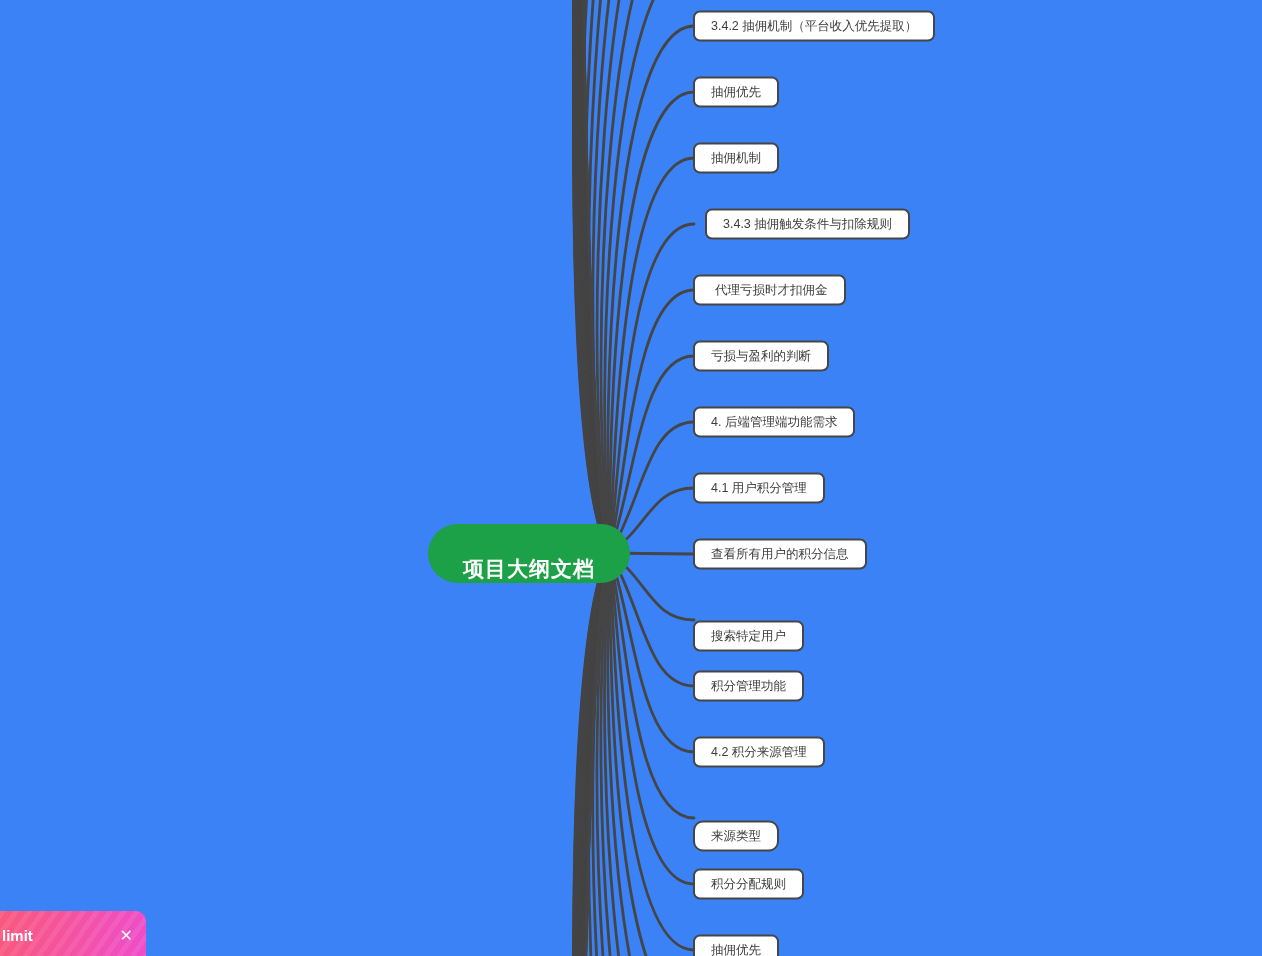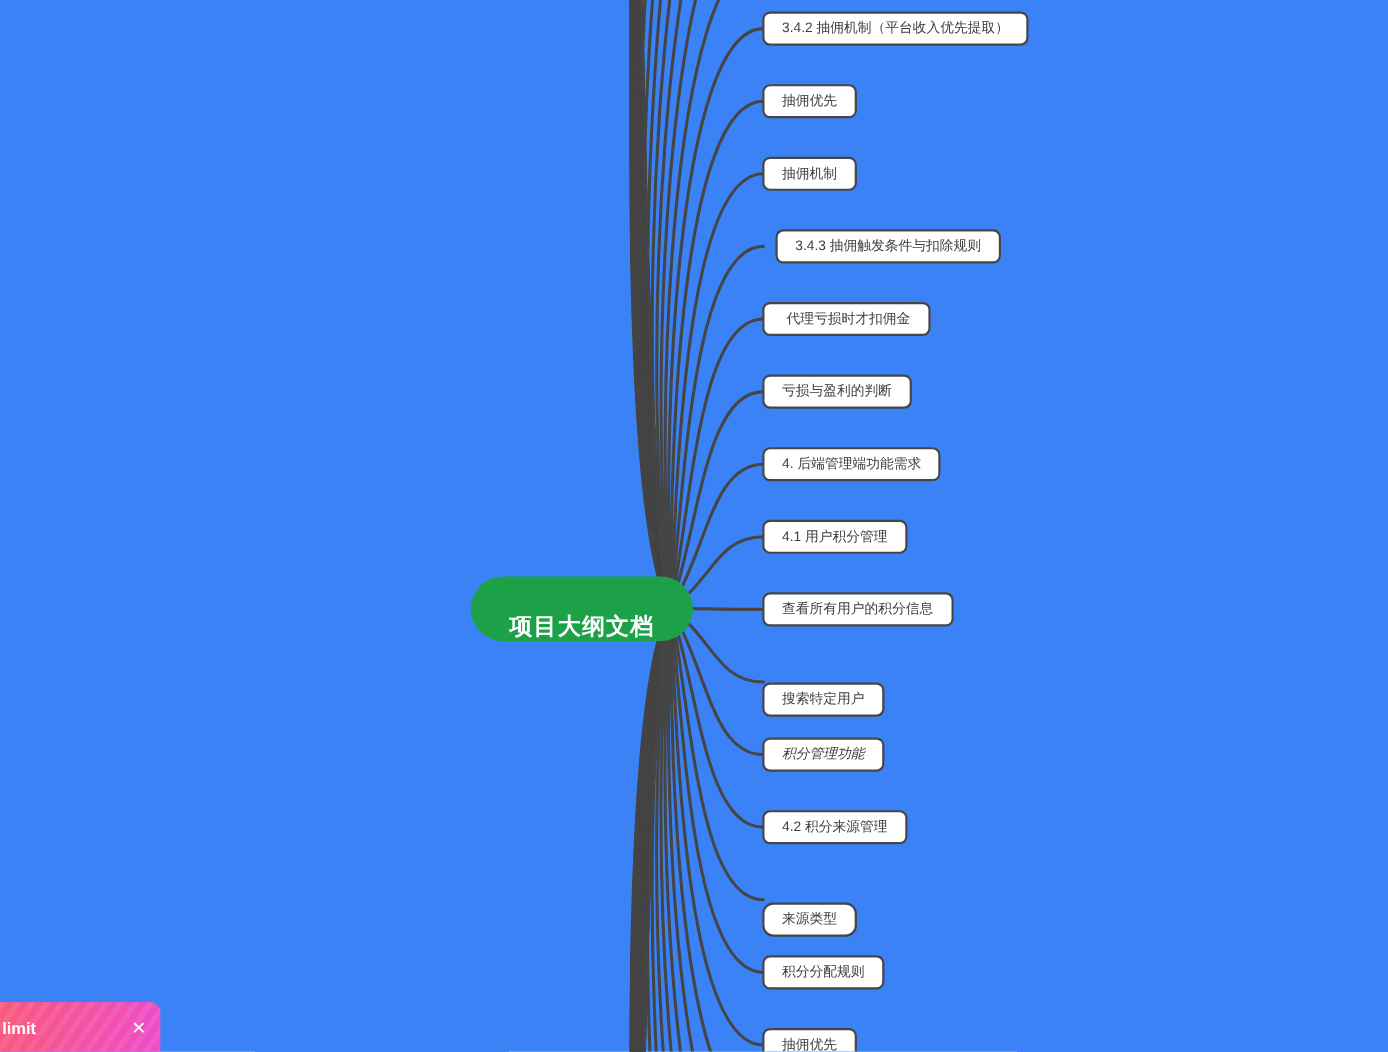--- a/index.html
+++ b/index.html
@@ -289,21 +289,21 @@
   </div>
       <div class="node" style="top: 488px;">
     <span class="node-label">4.1 用户积分管理</span>
   </div>
       <div class="node" style="top: 554px;">
     <span class="node-label">查看所有用户的积分信息</span>
   </div>
       <div class="node" style="top: 620px; margin-top: 16px;">
     <span class="node-label">搜索特定用户</span>
   </div>
-      <div class="node" style="top: 686px; font-style: italic;">
+      <div class="node" style="top: 686px;">
     <span class="node-label">积分管理功能</span>
   </div>
       <div class="node" style="top: 752px;">
     <span class="node-label">4.2 积分来源管理</span>
   </div>
       <div class="node" style="top: 836px; border-radius: 10px;">
     <span class="node-label">来源类型</span>
   </div>
       <div class="node" style="top: 884px;">
     <span class="node-label">积分分配规则</span>

